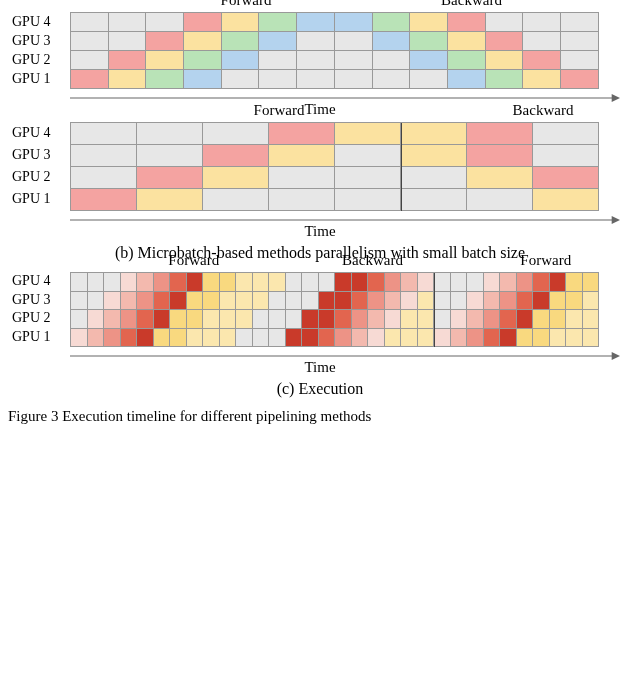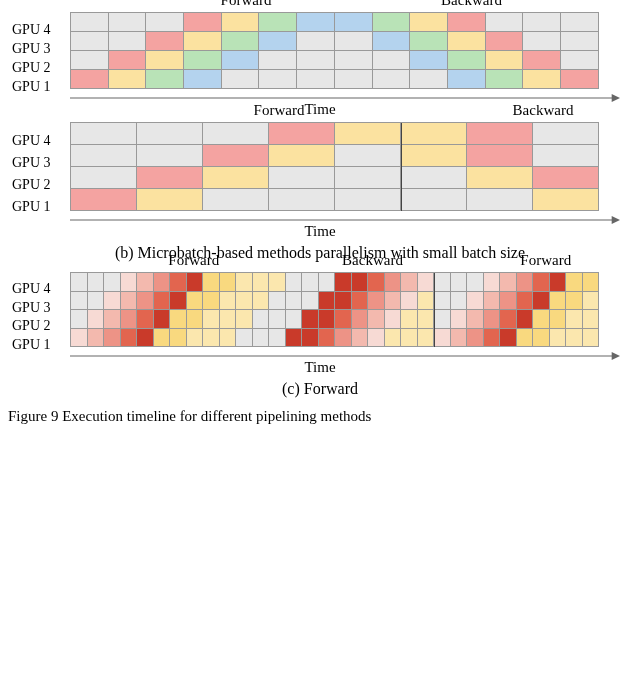--- a/index.html
+++ b/index.html
@@ -9,21 +9,21 @@
     padding: 8px 8px 0 8px;
     width: 640px;
     box-sizing: border-box;
     color: #000;
   }
   .subfig { margin: 4px 0 2px 0; }
   .grid-wrap { position: relative; margin-left: 62px; margin-right: 12px; }
   .gpu-labels {
     position: absolute;
     left: -58px;
-    top: 8px;
+    top: 0;
     display: flex;
     flex-direction: column;
   }
   .gpu-labels div {
     display: flex;
     align-items: center;
     font-size: 14px;
   }
   .row { display: flex; }
   .cell {
@@ -363,16 +363,16 @@
         <div class="vline" style="left: 363px;"></div>
       </div>
   </div>
   <div class="arrow-line">
     <svg viewBox="0 0 528 10" preserveAspectRatio="none">
         <line x1="0" y1="5" x2="522" y2="5" stroke="#666" stroke-width="1"></line>
         <polygon points="528,5 520,1 520,9" fill="#666"></polygon>
       </svg>
   </div>
   <div class="time-label">Time</div>
-  <div class="caption">(c) Forward</div>
+  <div class="caption">(c) Execution</div>
 </div>
 
-<div class="fig-caption">Figure 9 Execution  timeline  for  different  pipelining  methods</div>
+<div class="fig-caption">Figure 3 Execution  timeline  for  different  pipelining  methods</div>
 
 </body></html>

